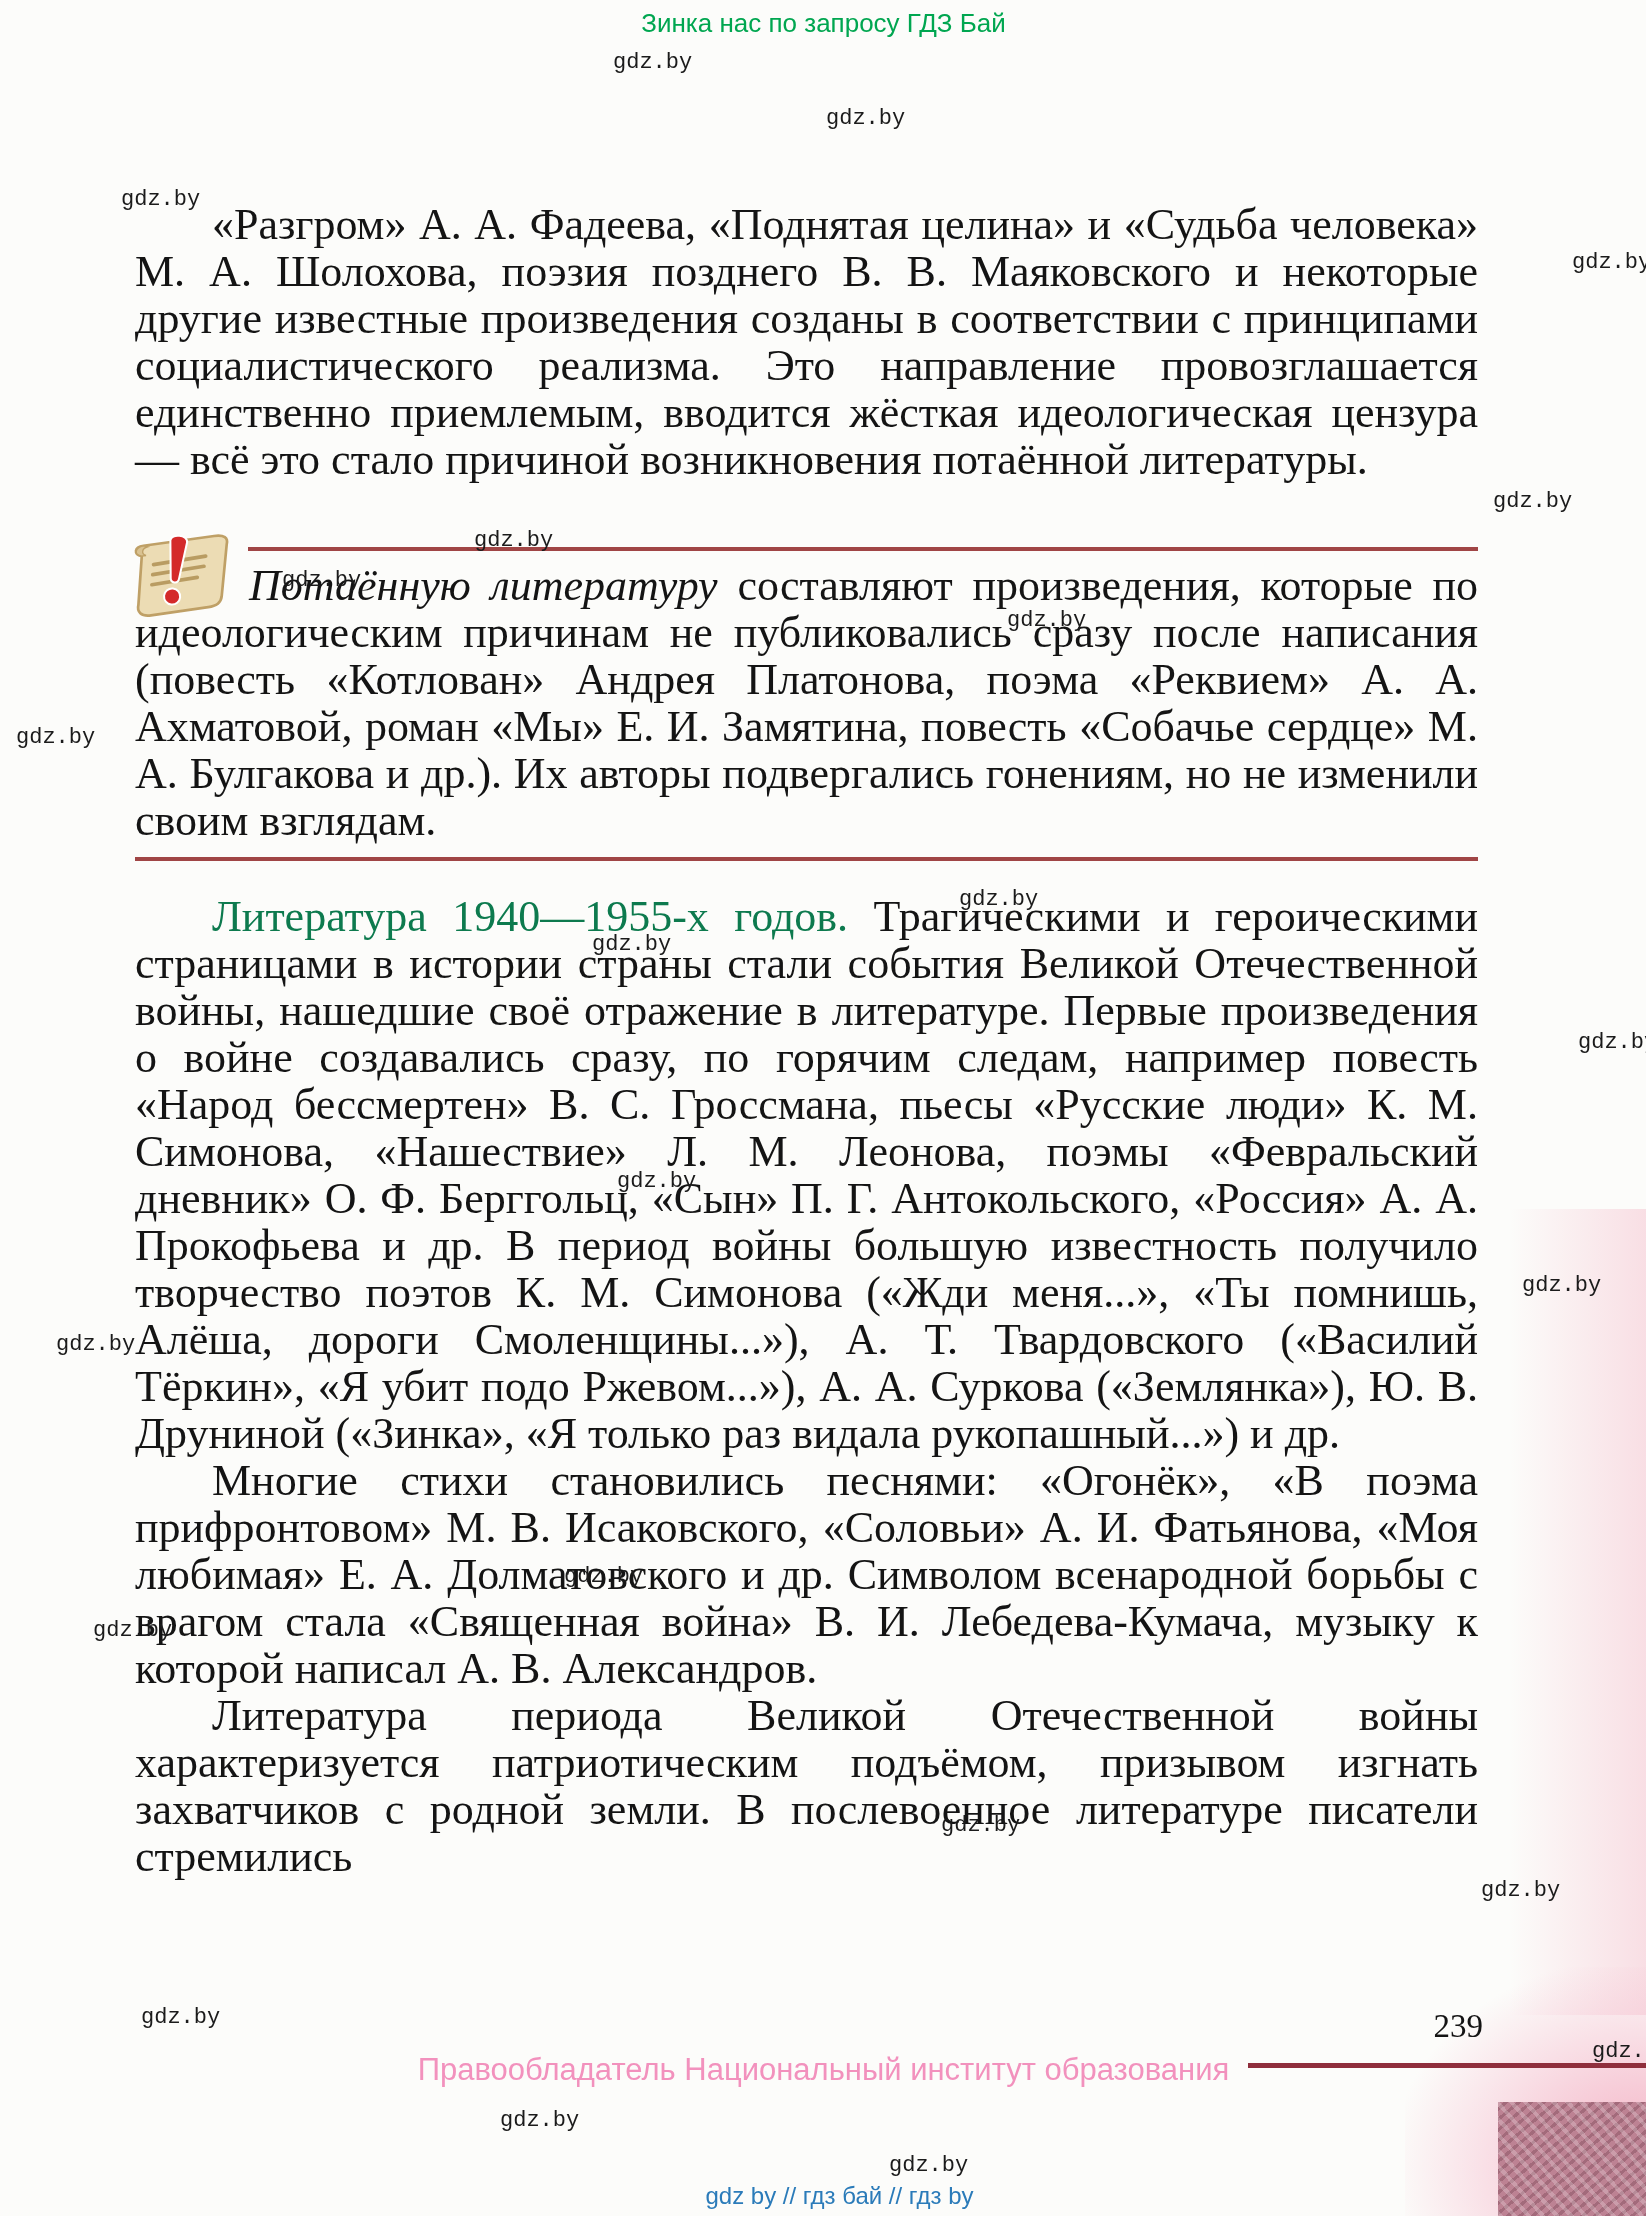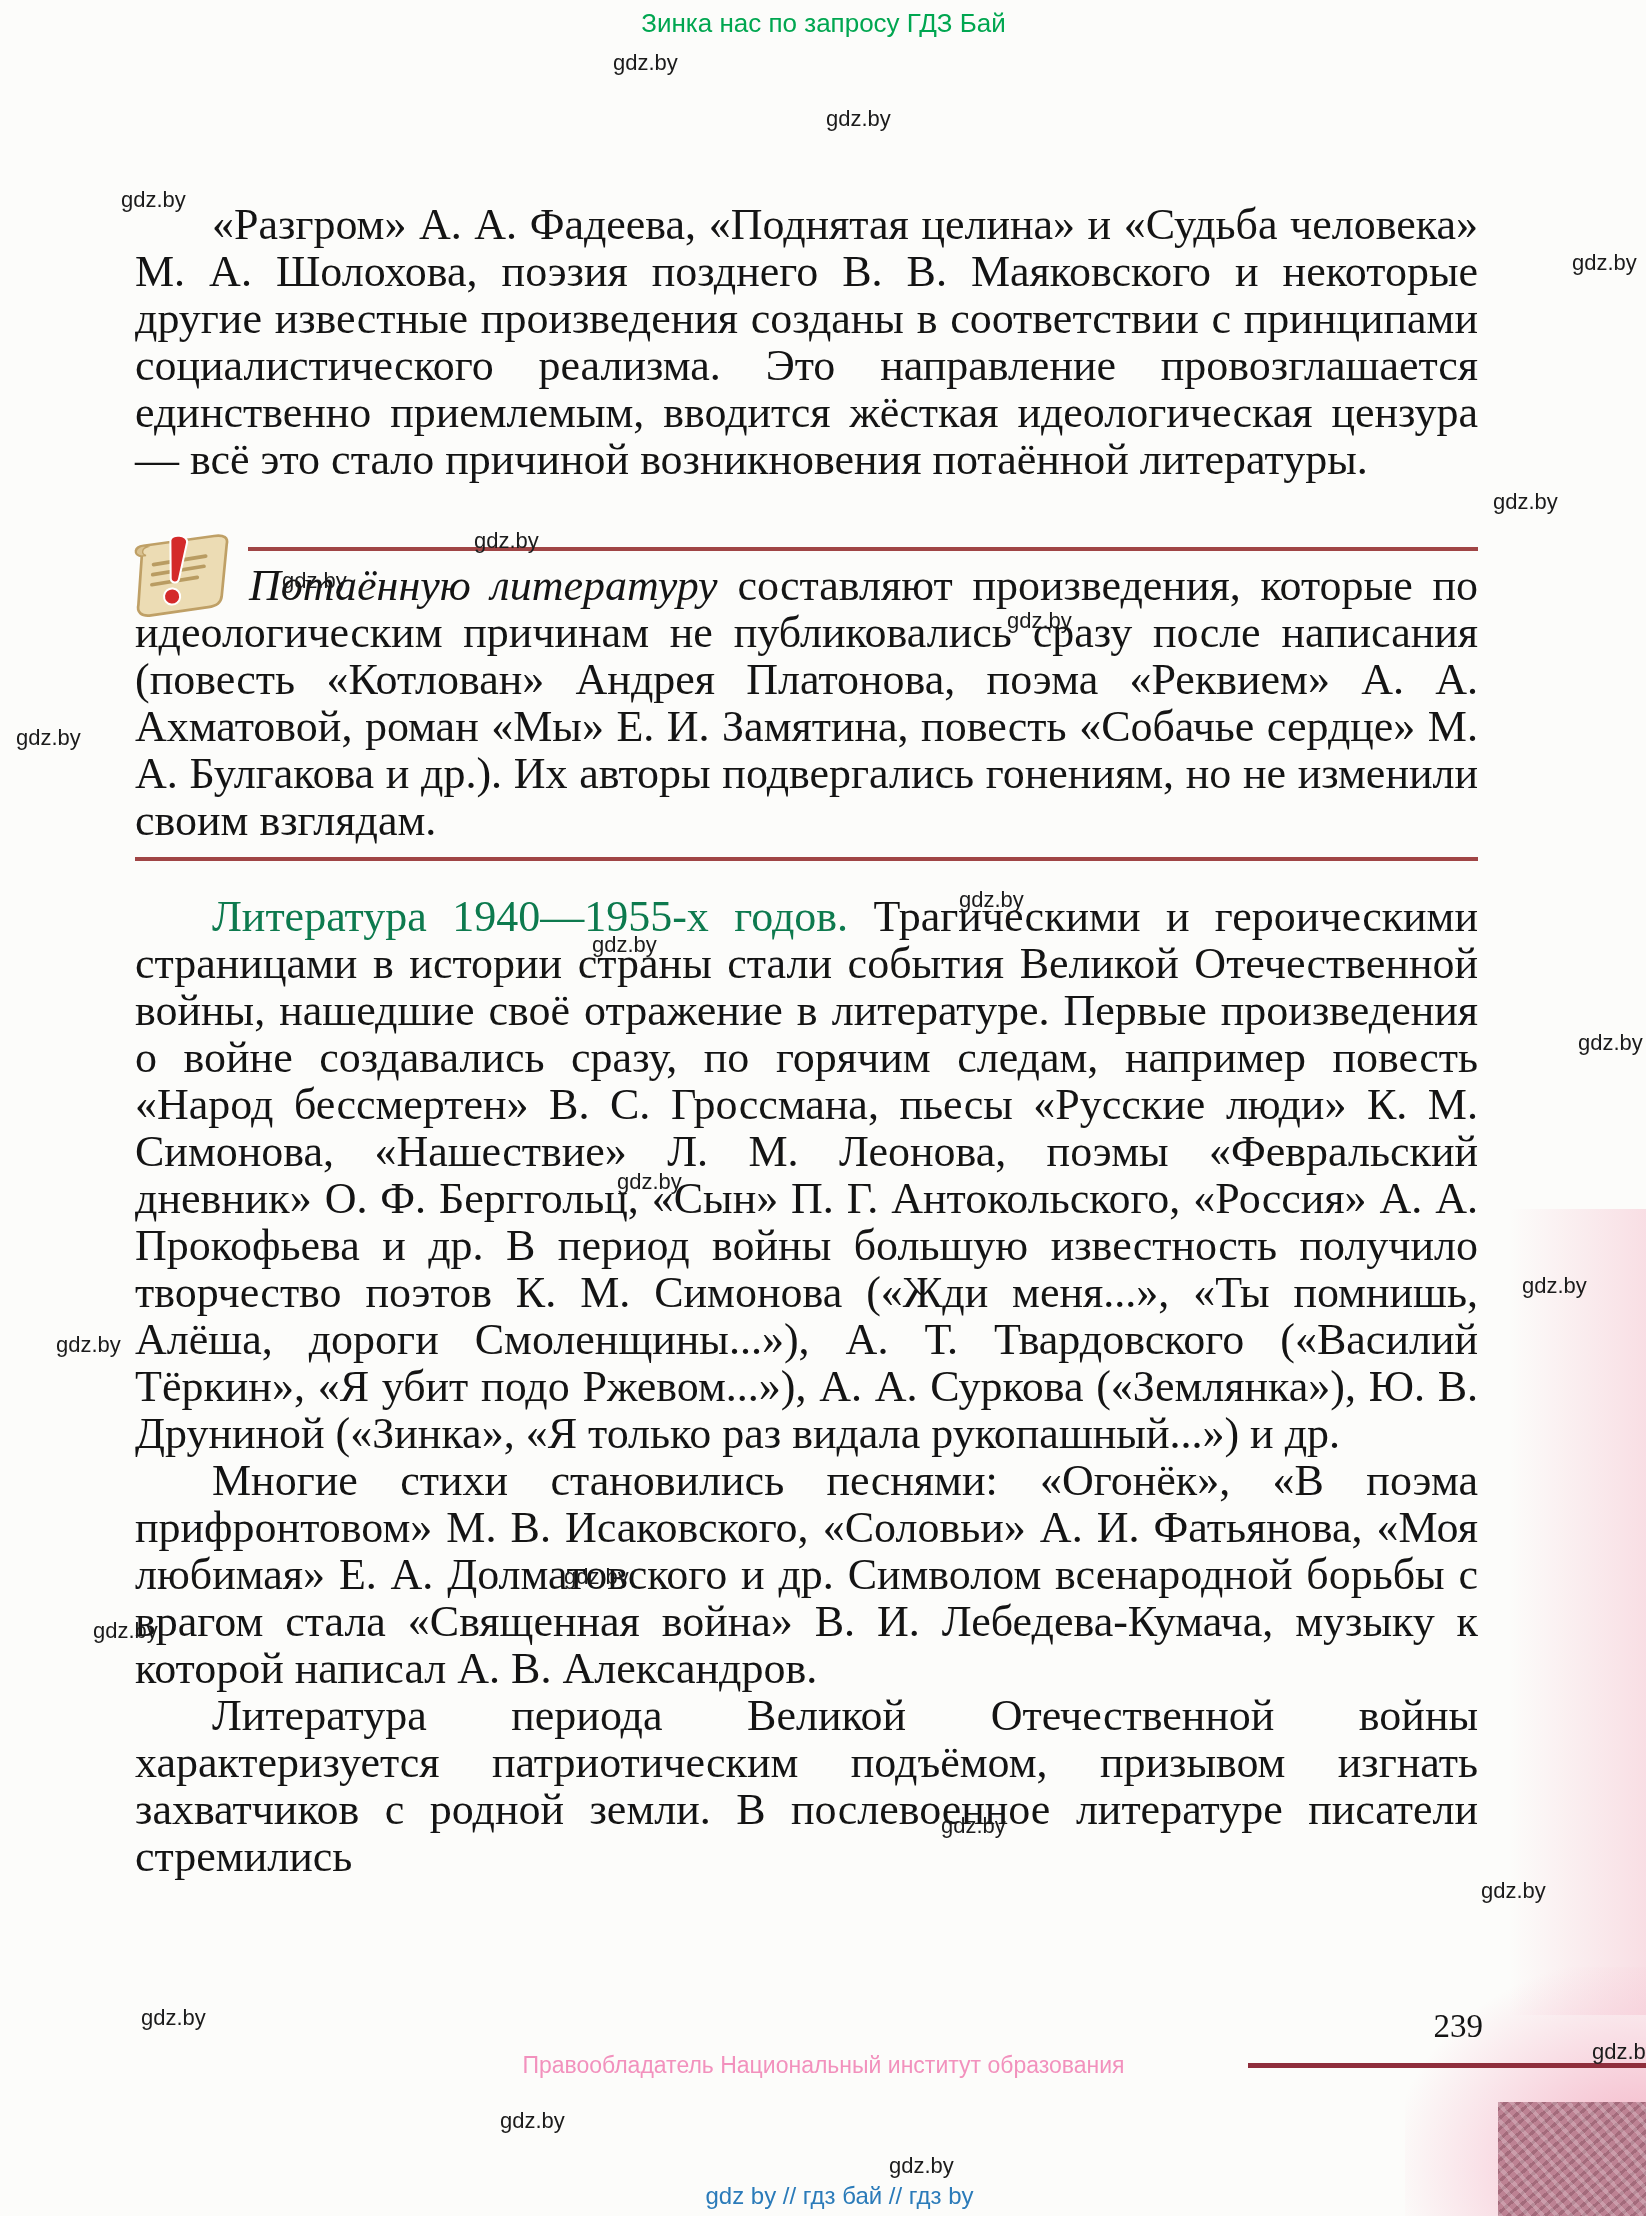--- a/index.html
+++ b/index.html
@@ -18,21 +18,21 @@
     top: 8px; left: 0;
     width: 100%;
     text-align: center;
     font-family: "Liberation Sans", sans-serif;
     font-size: 26px;
     color: #00a650;
   }
 
   .wm {
     position: absolute;
-    font-family: Liberation Sans, sans-serif;
+    font-family: Liberation Mono, monospace;
     font-size: 22px;
     color: #1b1b1b;
     white-space: nowrap;
     z-index: 5;
   }
 
   .content {
     position: absolute;
     left: 135px;
     top: 201px;
@@ -70,21 +70,21 @@
     font-size: 33px;
     z-index: 6;
   }
 
   .footer-pink {
     position: absolute;
     top: 2052px;
     left: 0; width: 100%;
     text-align: center;
     font-family: "Liberation Sans", sans-serif;
-    font-size: 23px;
+    font-size: 31px;
     color: #f291bd;
     z-index: 4;
   }
   .footer-links {
     position: absolute;
     top: 2182px;
     left: 16px; width: 100%;
     text-align: center;
     font-family: "Liberation Sans", sans-serif;
     font-size: 24px;

